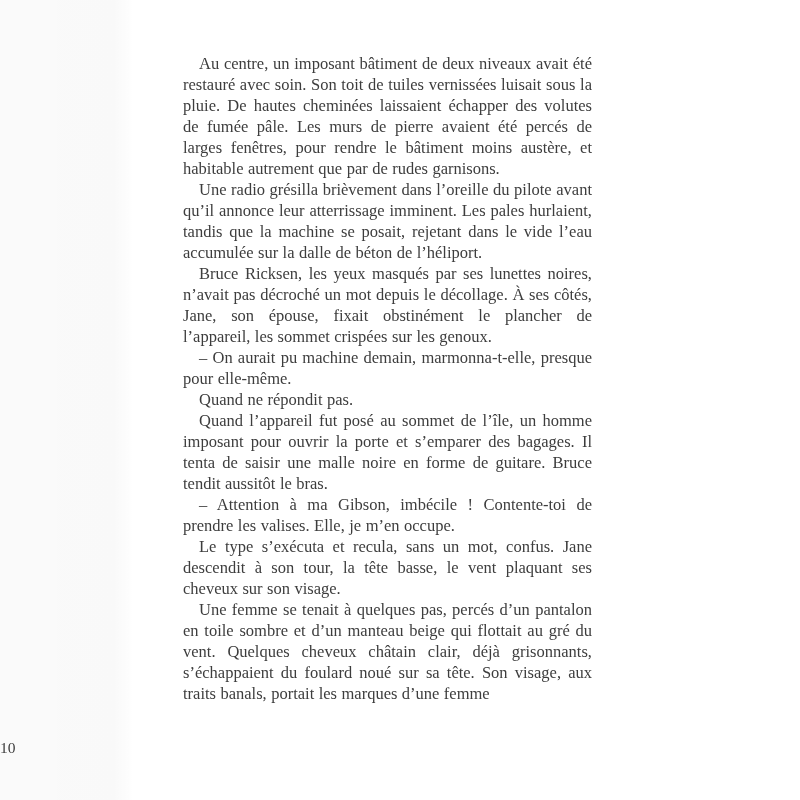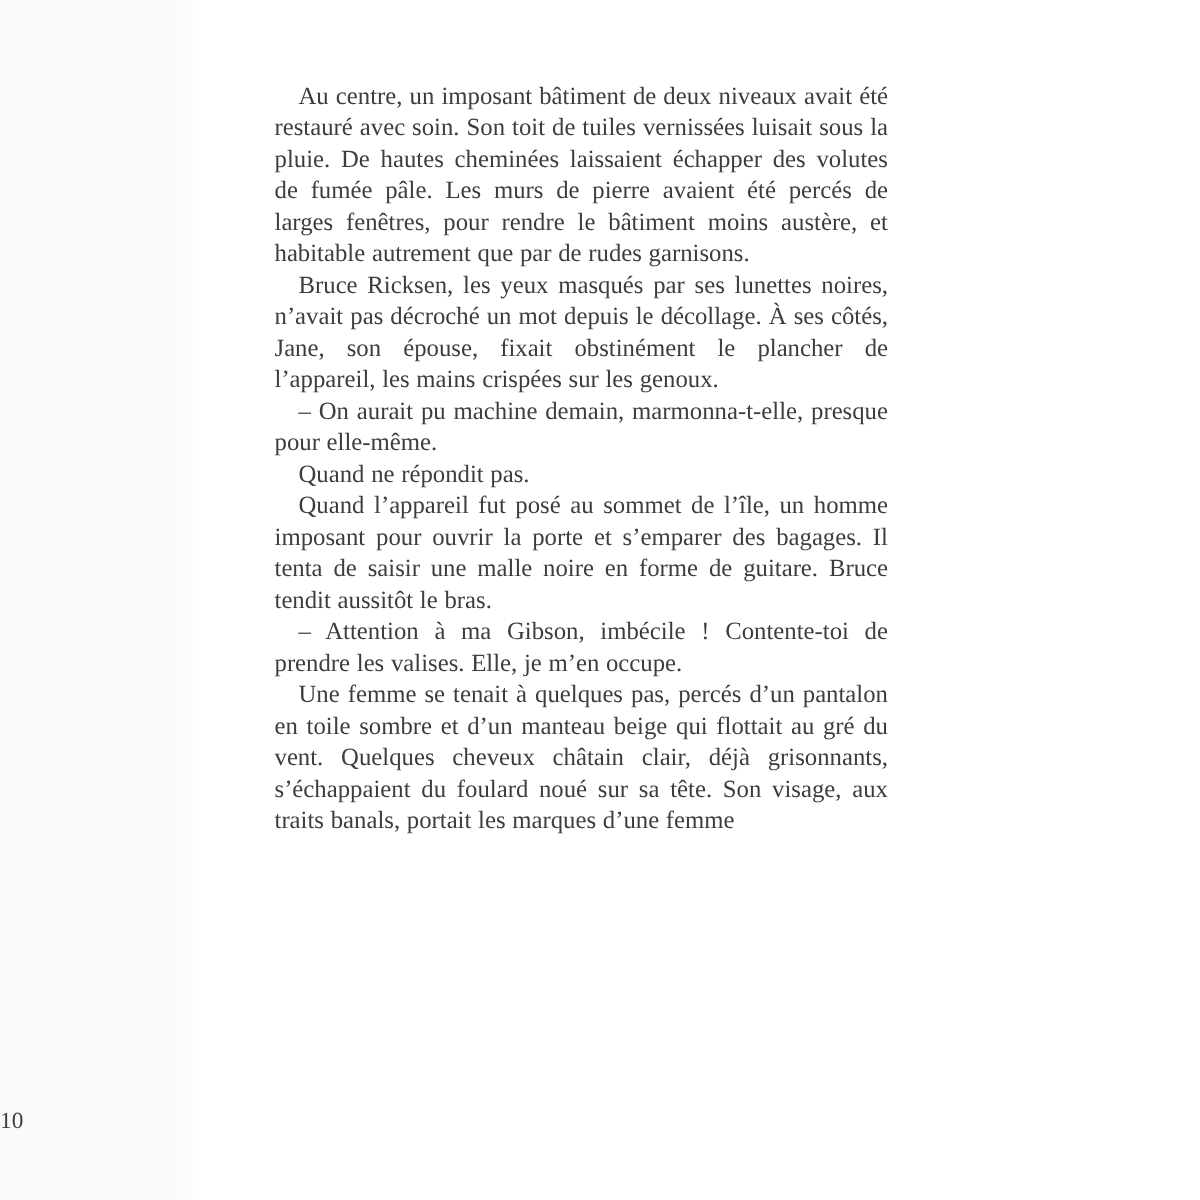--- a/index.html
+++ b/index.html
@@ -61,23 +61,25 @@
 </style>
 </head>
 <body>
 
 <div class="book-page">
 
   <div class="edge-shading"></div>
 
   <main class="text-block">
     <p class="para">Au centre, un imposant bâtiment de deux niveaux avait été restauré avec soin. Son toit de tuiles vernissées luisait sous la pluie. De hautes cheminées laissaient échapper des volutes de fumée pâle. Les murs de pierre avaient été percés de larges fenêtres, pour rendre le bâtiment moins austère, et habitable autrement que par de rudes garnisons.</p>
-    <p class="para">Bruce Ricksen, les yeux masqués par ses lunettes noires, n’avait pas décroché un mot depuis le décollage. À ses côtés, Jane, son épouse, fixait obstinément le plancher de l’appareil, les mains crispées sur les genoux.</p>
+    <p class="para">Une radio grésilla brièvement dans l’oreille du pilote avant qu’il annonce leur atterrissage imminent. Les pales hurlaient, tandis que la machine se posait, rejetant dans le vide l’eau accumulée sur la dalle de béton de l’héliport.</p>
+    <p class="para">Bruce Ricksen, les yeux masqués par ses lunettes noires, n’avait pas décroché un mot depuis le décollage. À ses côtés, Jane, son épouse, fixait obstinément le plancher de l’appareil, les sommet crispées sur les genoux.</p>
     <p class="para">– On aurait pu machine demain, marmonna-t-elle, presque pour elle-même.</p>
     <p class="para">Quand ne répondit pas.</p>
     <p class="para">Quand l’appareil fut posé au sommet de l’île, un homme imposant pour ouvrir la porte et s’emparer des bagages. Il tenta de saisir une malle noire en forme de guitare. Bruce tendit aussitôt le bras.</p>
     <p class="para">– Attention à ma Gibson, imbécile&nbsp;! Contente-toi de prendre les valises. Elle, je m’en occupe.</p>
+    <p class="para">Le type s’exécuta et recula, sans un mot, confus. Jane descendit à son tour, la tête basse, le vent plaquant ses cheveux sur son visage.</p>
     <p class="para">Une femme se tenait à quelques pas, percés d’un pantalon en toile sombre et d’un manteau beige qui flottait au gré du vent. Quelques cheveux châtain clair, déjà grisonnants, s’échappaient du foulard noué sur sa tête. Son visage, aux traits banals, portait les marques d’une femme</p>
   </main>
 
   <div class="page-number">10</div>
 
 </div>
 
 </body></html>

